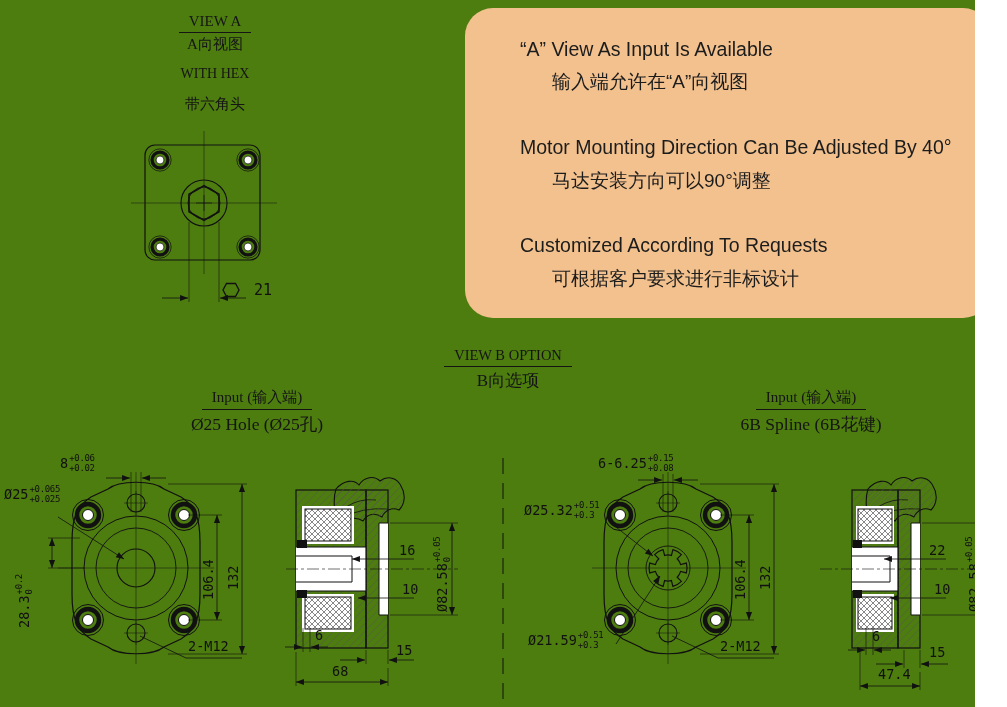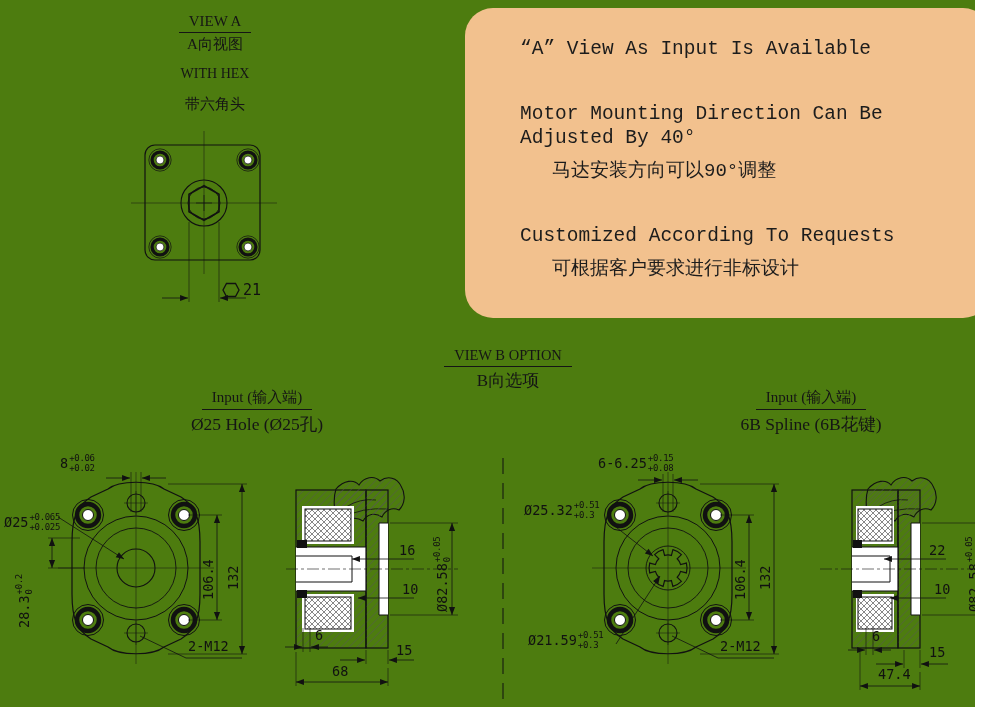--- a/index.html
+++ b/index.html
@@ -8,32 +8,32 @@
   .art{position:absolute;left:0;top:0}
 
   
   .hdr{position:absolute;text-align:center;font-family:"Liberation Serif",serif;color:#151515}
   .hdr .u{display:inline-block;border-bottom:1.4px solid #151515;padding:0 10px 2px}
   .hdr .b{padding-top:2px}
 
   
   .notes{position:absolute;left:465px;top:8px;width:526px;height:310px;background:#f2c18e;
          border-radius:28px;box-sizing:border-box;padding:30px 18px 0 55px;
-         font-family:Liberation Mono, monospace;color:#1c1c1c}
+         font-family:Liberation Sans, sans-serif;color:#1c1c1c}
   .ng{margin-bottom:42px}
   .ng .en{font-size:19.5px;line-height:1.2}
   .ng .zh{font-size:19px;line-height:1.2;padding-left:32px;margin-top:10px}
 
   
   .dim{position:absolute;display:flex;align-items:center;white-space:nowrap;color:#111;
        font-family:"DejaVu Sans Mono",monospace;font-size:13.5px;line-height:1}
   .dim .tol{display:flex;flex-direction:column;font-size:9px;line-height:1.15;
             margin-left:1px;letter-spacing:-0.3px}
   .vert{transform:rotate(-90deg);transform-origin:0 0}
-  .hexdim{gap:3px;font-size:15px}
+  .hexdim{gap:14px;font-size:15px}
 </style>
 </head>
 <body>
 
 <div class="canvas">
 
 <svg class="art" width="1007" height="707" viewBox="0 0 1007 707" xmlns="http://www.w3.org/2000/svg">
   <defs>
     <pattern id="ht" patternUnits="userSpaceOnUse" width="5.5" height="5.5" patternTransform="rotate(45)">
       <line x1="0" y1="0" x2="0" y2="5.5" stroke="#555" stroke-width="0.9"></line>
@@ -249,20 +249,21 @@
 <div class="hdr" style="left:150px;top:12px;width:130px">
   <div><span class="u" style="font-size:15px">VIEW A</span></div>
   <div class="b" style="font-size:15px">A向视图</div>
   <div style="font-size:14px;margin-top:12px">WITH HEX</div>
   <div style="font-size:15px;margin-top:13px">带六角头</div>
 </div>
 
 <div class="notes">
   <div class="ng">
     <div class="en">“A” View As Input Is Available</div>
+    <div class="zh">输入端允许在“A”向视图</div>
   </div>
   <div class="ng">
     <div class="en">Motor Mounting Direction Can Be Adjusted By 40°</div>
     <div class="zh">马达安装方向可以90°调整</div>
   </div>
   <div class="ng">
     <div class="en">Customized According To Requests</div>
     <div class="zh">可根据客户要求进行非标设计</div>
   </div>
 </div>
@@ -289,21 +290,21 @@
   <span>21</span>
 </div>
 
 <div class="dim" style="left:60px;top:453px">
   <span>8</span>
   <span class="tol">
         <span>+0.06</span>
         <span>+0.02</span>
       </span>
 </div>
-<div class="dim" style="left:4px;top:512px">
+<div class="dim" style="left:4px;top:484px">
   <span>Ø25</span>
   <span class="tol">
         <span>+0.065</span>
         <span>+0.025</span>
       </span>
 </div>
 <div class="dim vert" style="left:14px;top:628px">
   <span>28.3</span>
   <span class="tol">
         <span>+0.2</span>

